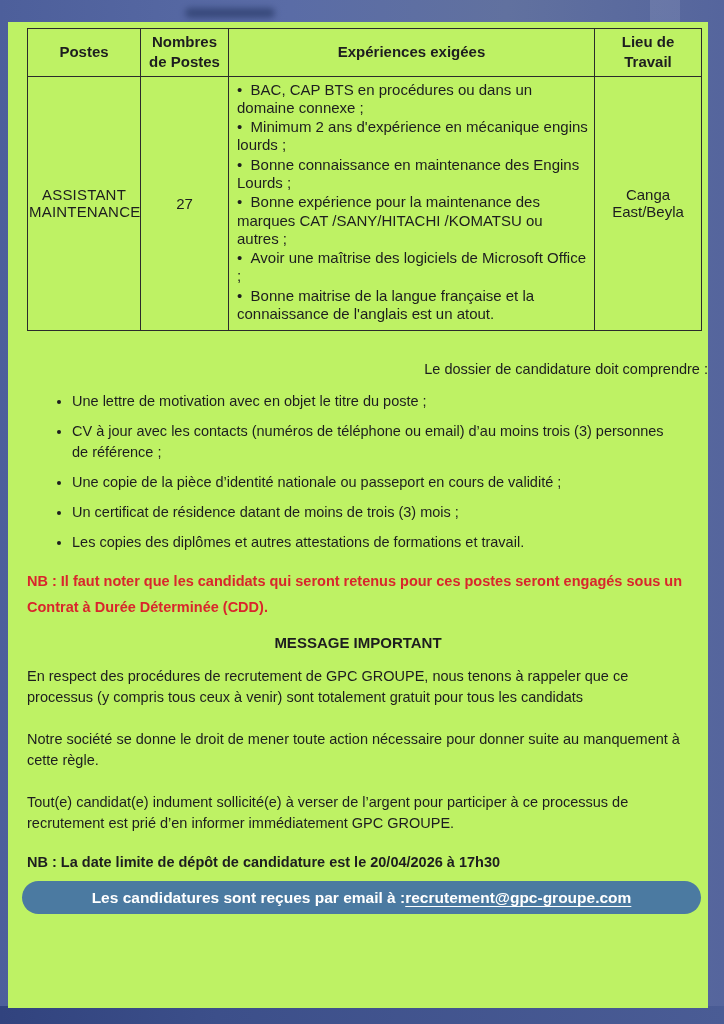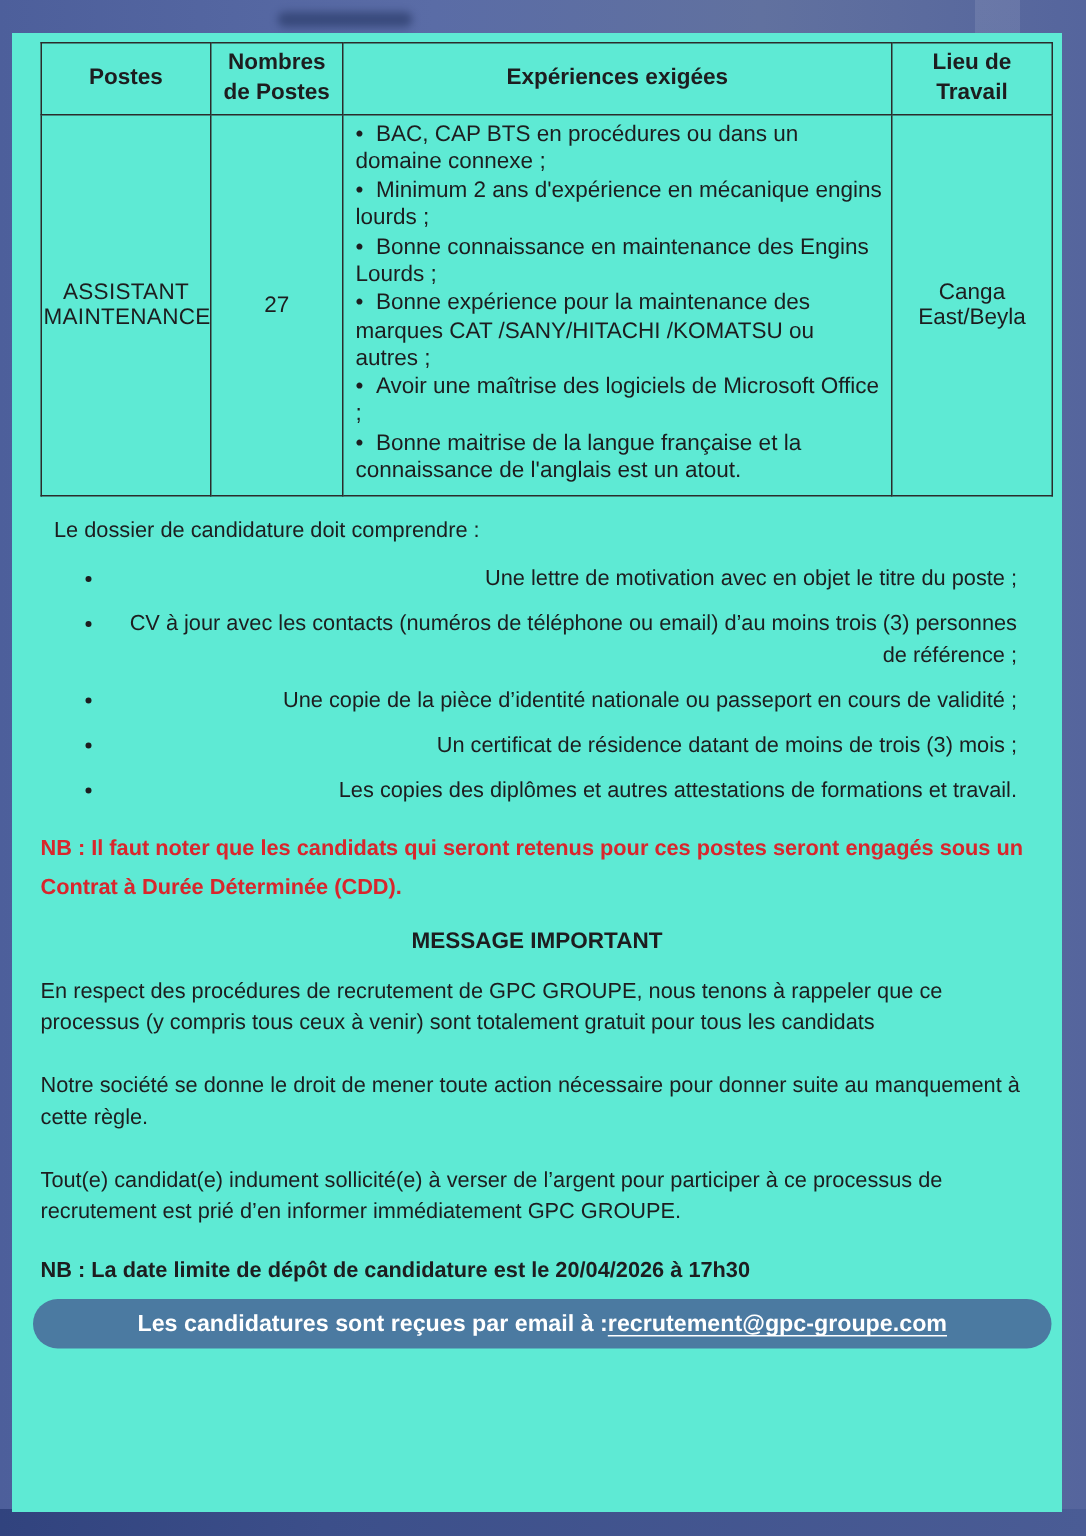--- a/index.html
+++ b/index.html
@@ -20,21 +20,21 @@
   .bg-smudge-top {
     position: absolute; top: 8px; left: 185px; width: 90px; height: 10px;
     background: #2e3f6e; border-radius: 5px; filter: blur(3px); opacity: .75;
   }
   .bg-bottom-dark {
     position: absolute; left: 0; right: 0; bottom: 0; height: 18px;
     background: linear-gradient(90deg, #31437e 0%, #3c4f8a 30%, #4a5c95 100%);
   }
   .page {
     position: absolute; left: 8px; top: 22px; width: 700px; height: 986px;
-    background: #5eead4;
+    background: #bef264;
     color: #1d1d1f;
     font-size: 14.5px;
   }
 
   
   table.jobs {
     border-collapse: collapse;
     margin: 6px 0 0 19px;
     width: 674px;
     table-layout: fixed;
@@ -53,23 +53,23 @@
   col.c-exp { width: 366px; }
   col.c-lieu { width: 107px; }
   td.cell-poste, td.cell-nombre, td.cell-lieu { text-align: center; margin-top: 28px; }
   td.cell-poste { letter-spacing: .2px; }
   td.cell-exp { vertical-align: top; padding: 4px 6px 6px 8px; height: 200px; }
   ul.exp-list { margin: 0; padding: 0; list-style: none; }
   ul.exp-list li { line-height: 1.22; margin: 0 0 1px 0; }
   ul.exp-list li::before { content: "\2022\00a0\00a0"; font-size: 15px; }
 
   
-  .dossier-intro { margin: 15px 0 0 28px; }
+  .dossier-intro { margin: 30px 0 0 28px; text-align: right; }
   ul.dossier-list { margin: 14px 0 0 0; padding-left: 64px; }
-  ul.dossier-list li { margin-bottom: 9px; line-height: 1.45; padding-right: 30px; text-align: right; }
+  ul.dossier-list li { margin-bottom: 9px; line-height: 1.45; padding-right: 30px; }
 
   
   .nb-red {
     color: #d9262c; font-weight: bold;
     margin: 16px 22px 0 19px; line-height: 1.75;
   }
 
   
   .mi-title { text-align: center; font-weight: bold; margin-top: 14px; font-size: 15px; }
   .mi-para { margin: 10px 24px 0 19px; line-height: 1.45; }

